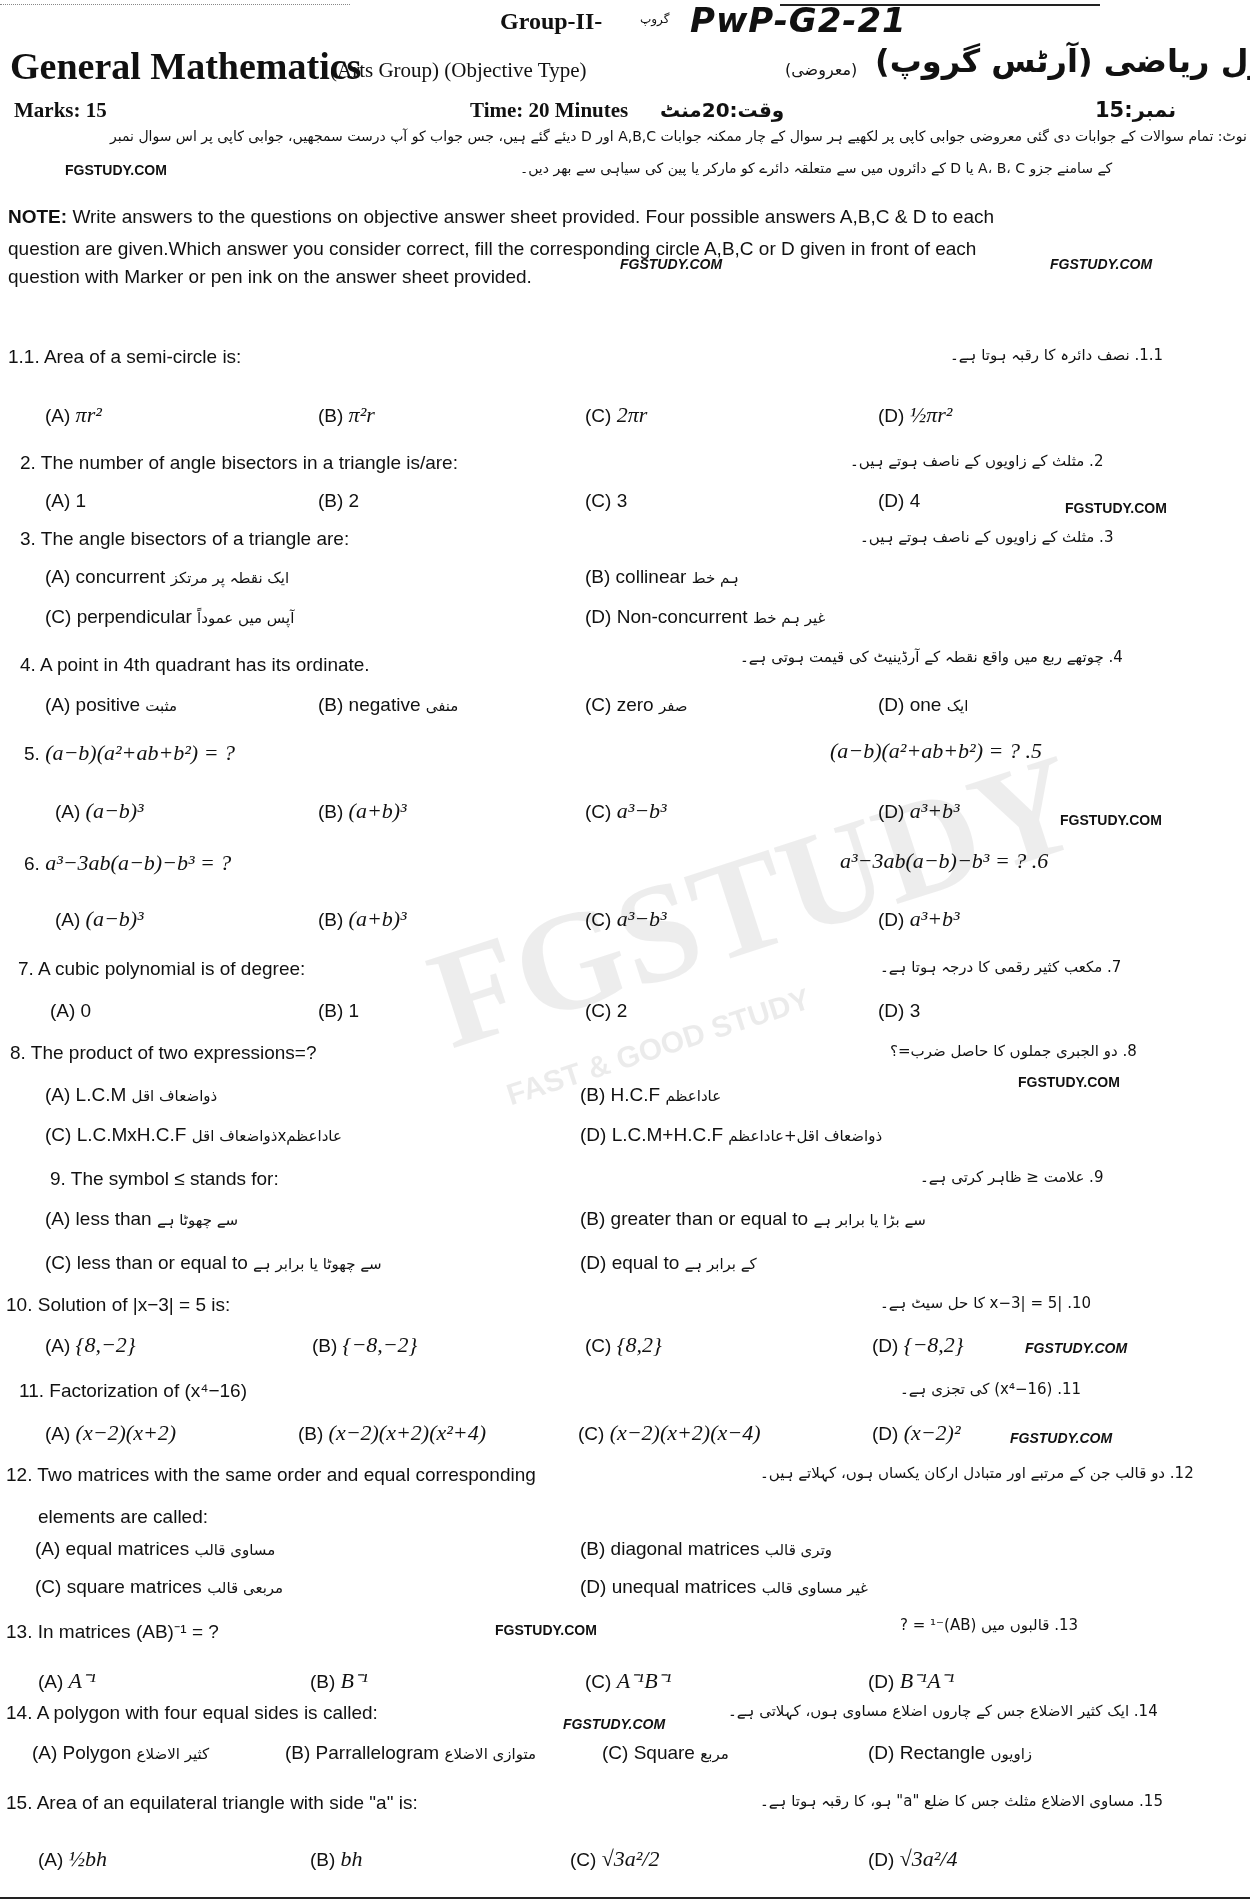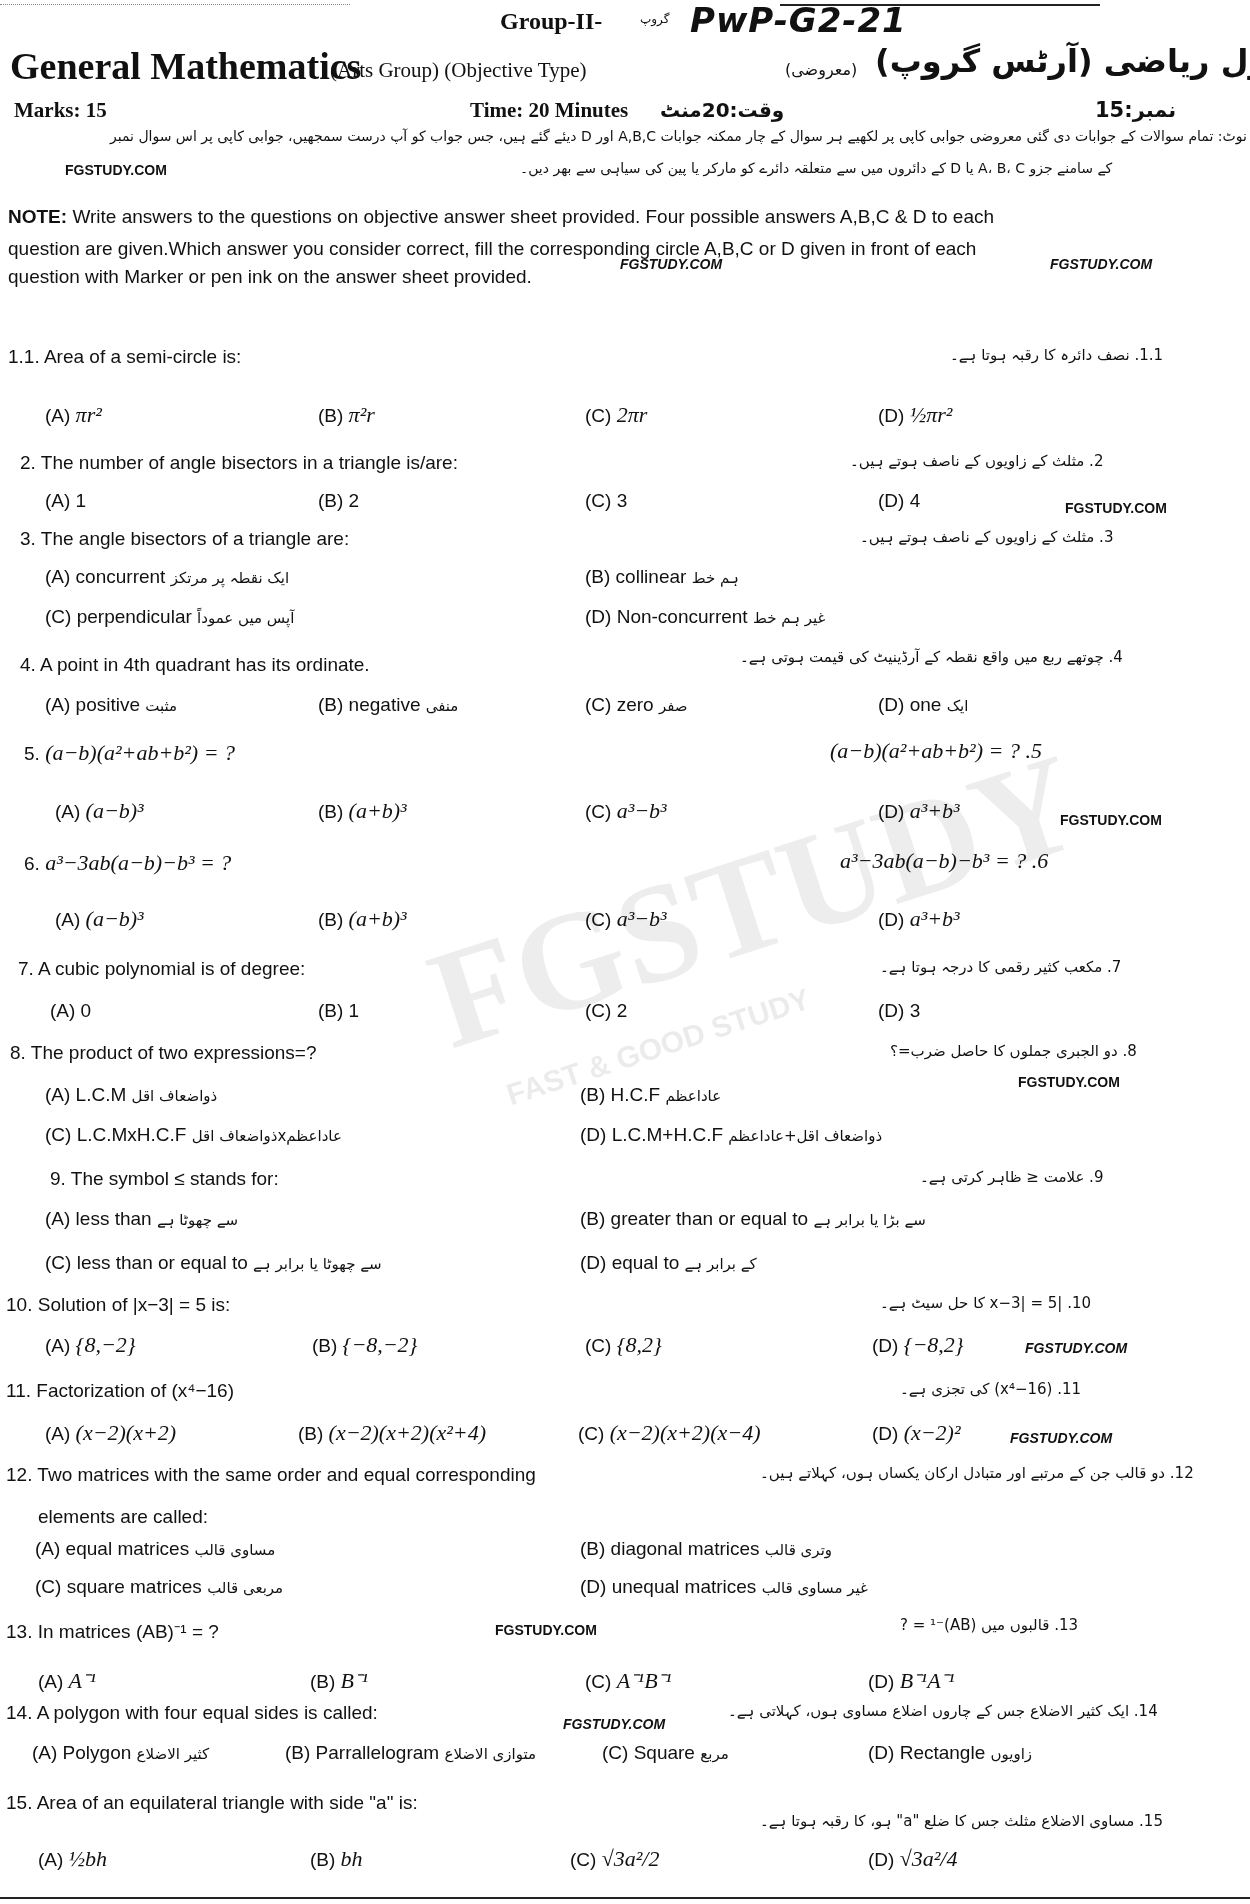--- a/index.html
+++ b/index.html
@@ -121,21 +121,21 @@
 <div class="abs opt" style="left:580px;top:1252px;"><span>(D)</span> <span>equal to</span> <span class="urdu">کے برابر ہے</span></div>
 
 <div class="abs q" style="left:6px;top:1294px;"><span>10.</span> <span>Solution of |x−3| = 5 is:</span></div>
 <div class="abs urdu" style="left:880px;top:1294px;">10. |x−3| = 5 کا حل سیٹ ہے۔</div>
 <div class="abs opt" style="left:45px;top:1332px;"><span>(A)</span> <span class="math">{8,−2}</span></div>
 <div class="abs opt" style="left:312px;top:1332px;"><span>(B)</span> <span class="math">{−8,−2}</span></div>
 <div class="abs opt" style="left:585px;top:1332px;"><span>(C)</span> <span class="math">{8,2}</span></div>
 <div class="abs opt" style="left:872px;top:1332px;"><span>(D)</span> <span class="math">{−8,2}</span></div>
 <div class="abs wm" style="left:1025px;top:1340px;">FGSTUDY.COM</div>
 
-<div class="abs q" style="left:6px;top:1380px;"><span>11.</span> <span>Factorization of (x⁴−16)</span></div>
+<div class="abs q" style="left:19px;top:1380px;"><span>11.</span> <span>Factorization of (x⁴−16)</span></div>
 <div class="abs urdu" style="left:900px;top:1380px;">11. (x⁴−16) کی تجزی ہے۔</div>
 <div class="abs opt" style="left:45px;top:1420px;"><span>(A)</span> <span class="math">(x−2)(x+2)</span></div>
 <div class="abs opt" style="left:298px;top:1420px;"><span>(B)</span> <span class="math">(x−2)(x+2)(x²+4)</span></div>
 <div class="abs opt" style="left:578px;top:1420px;"><span>(C)</span> <span class="math">(x−2)(x+2)(x−4)</span></div>
 <div class="abs opt" style="left:872px;top:1420px;"><span>(D)</span> <span class="math">(x−2)²</span></div>
 <div class="abs wm" style="left:1010px;top:1430px;">FGSTUDY.COM</div>
 
 <div class="abs q" style="left:6px;top:1464px;"><span>12.</span> <span>Two matrices with the same order and equal corresponding</span></div>
 <div class="abs q" style="left:38px;top:1506px;">elements are called:</div>
 <div class="abs urdu" style="left:760px;top:1464px;">12. دو قالب جن کے مرتبے اور متبادل ارکان یکساں ہوں، کہلاتے ہیں۔</div>
@@ -154,19 +154,19 @@
 
 <div class="abs q" style="left:6px;top:1702px;"><span>14.</span> <span>A polygon with four equal sides is called:</span></div>
 <div class="abs wm" style="left:563px;top:1716px;">FGSTUDY.COM</div>
 <div class="abs urdu" style="left:728px;top:1702px;">14. ایک کثیر الاضلاع جس کے چاروں اضلاع مساوی ہوں، کہلاتی ہے۔</div>
 <div class="abs opt" style="left:32px;top:1742px;"><span>(A)</span> <span>Polygon</span> <span class="urdu">کثیر الاضلاع</span></div>
 <div class="abs opt" style="left:285px;top:1742px;"><span>(B)</span> <span>Parrallelogram</span> <span class="urdu">متوازی الاضلاع</span></div>
 <div class="abs opt" style="left:602px;top:1742px;"><span>(C)</span> <span>Square</span> <span class="urdu">مربع</span></div>
 <div class="abs opt" style="left:868px;top:1742px;"><span>(D)</span> <span>Rectangle</span> <span class="urdu">زاویوں</span></div>
 
 <div class="abs q" style="left:6px;top:1792px;"><span>15.</span> <span>Area of an equilateral triangle with side "a" is:</span></div>
-<div class="abs urdu" style="left:760px;top:1792px;margin-top:20px;">15. مساوی الاضلاع مثلث جس کا ضلع "a" ہو، کا رقبہ ہوتا ہے۔</div>
+<div class="abs urdu" style="left:760px;top:1792px;">15. مساوی الاضلاع مثلث جس کا ضلع "a" ہو، کا رقبہ ہوتا ہے۔</div>
 <div class="abs opt" style="left:38px;top:1846px;"><span>(A)</span> <span class="math">½bh</span></div>
 <div class="abs opt" style="left:310px;top:1846px;"><span>(B)</span> <span class="math">bh</span></div>
 <div class="abs opt" style="left:570px;top:1846px;"><span>(C)</span> <span class="math">√3a²/2</span></div>
 <div class="abs opt" style="left:868px;top:1846px;"><span>(D)</span> <span class="math">√3a²/4</span></div>
 
 <div class="bottomline"></div>
 
 </body></html>

